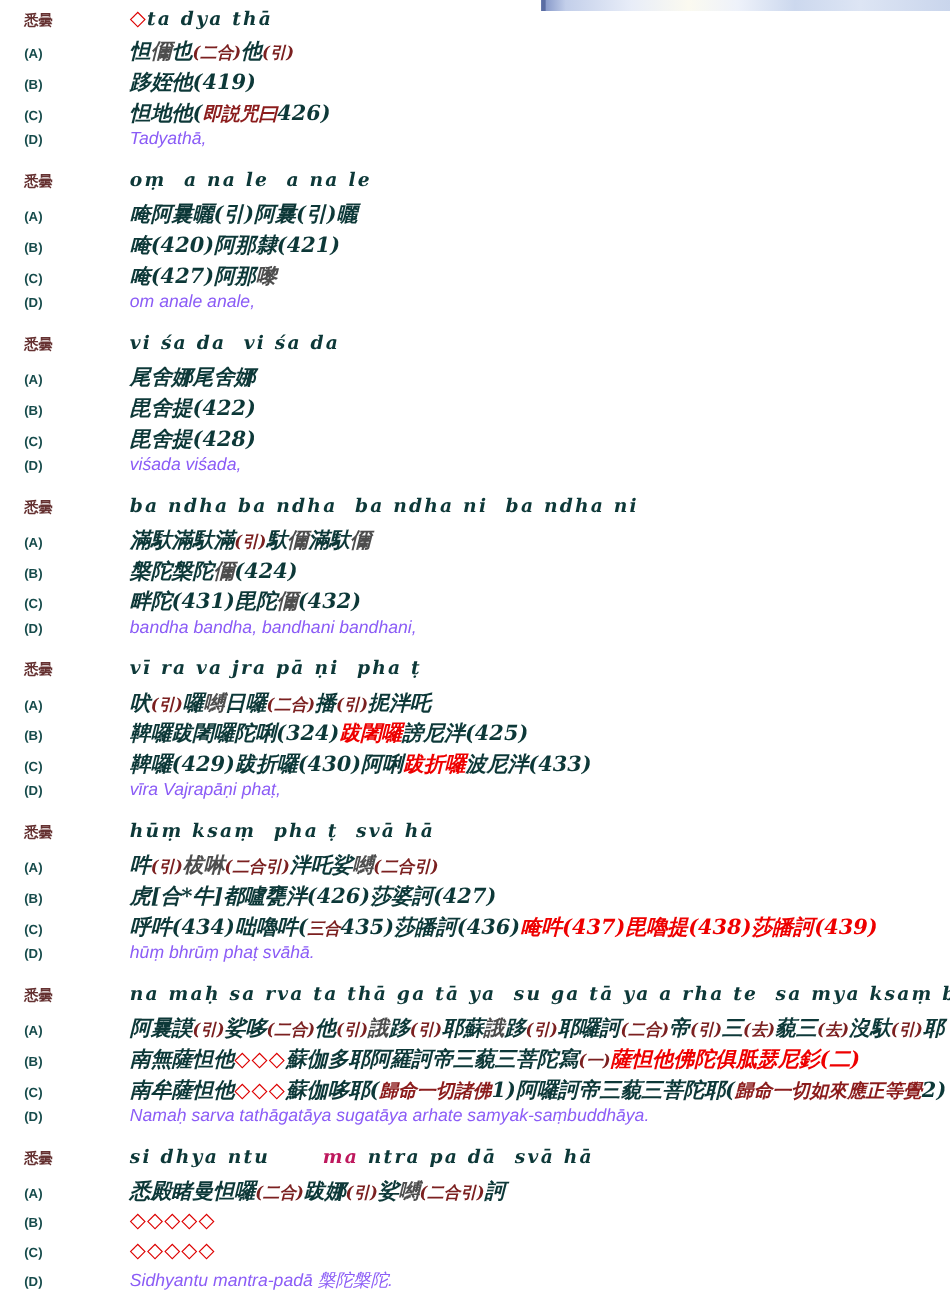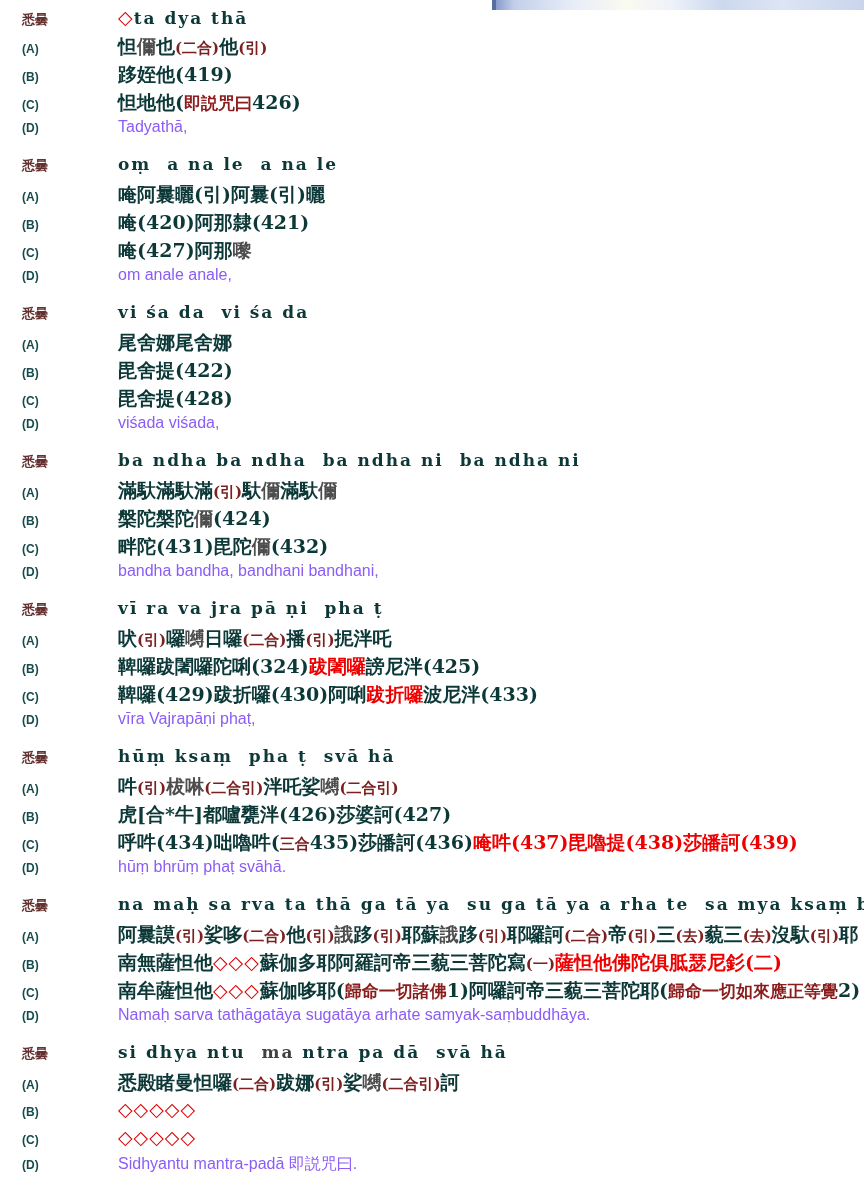--- a/index.html
+++ b/index.html
@@ -14,29 +14,29 @@
   }
   #top-strip .edge{
     position:absolute;left:0;top:0;width:4px;height:10px;background:#5a6da3;
   }
   #doc{position:absolute;top:6px;left:0;width:864px;}
   .section{margin-bottom:8px;}
   .row{display:flex;align-items:baseline;height:28px;white-space:nowrap;}
   .lbl{flex:0 0 118px;width:118px;box-sizing:border-box;padding-left:22px;}
   .sec-label{font-weight:bold;font-size:13px;color:#653131;font-family:"DejaVu Serif",serif;}
   .row-label{font-weight:bold;font-size:12px;color:#164b4b;font-family:"Liberation Sans",sans-serif;}
-  .content{white-space:nowrap;}
+  .content{white-space:nowrap;font-style:italic;}
   .seg-m  {font-family:"DejaVu Serif",serif;font-weight:bold;font-size:19px;color:#0d3838;}
   .seg-a  {font-family:"DejaVu Serif",serif;font-weight:bold;font-size:15px;color:#7b2020;}
   .seg-ab {font-family:"DejaVu Serif",serif;font-weight:bold;font-size:17px;color:#8b1c1c;}
   .seg-r  {font-family:"DejaVu Serif",serif;font-weight:bold;font-size:19px;color:#ee0000;}
   .seg-g  {font-family:"DejaVu Serif",serif;font-weight:bold;font-size:19px;color:#4d4d4d;}
   .seg-dia{font-family:"DejaVu Sans",sans-serif;font-size:19px;color:#dd0000;letter-spacing:1px;}
   .seg-sid{font-family:"DejaVu Serif",serif;font-weight:bold;font-size:17px;color:#0d3838;letter-spacing:2px;white-space:pre;}
-  .seg-sidr{font-family:"DejaVu Serif",serif;font-weight:bold;font-size:17px;color:#404040;letter-spacing:2px;white-space:pre;}
+  .seg-sidr{font-family:"DejaVu Serif",serif;font-weight:bold;font-size:17px;color:#be185d;letter-spacing:2px;white-space:pre;margin-left:32px;}
   .latin{font-family:"Liberation Sans",sans-serif;font-size:16px;color:#8b5cf6;}
 </style>
 </head>
 <body>
 
 <div id="top-strip">
   <div class="edge"></div>
 </div>
 
 <div id="doc">
@@ -206,16 +206,16 @@
       <div class="row">
         <div class="lbl"><span class="row-label">(B)</span></div>
         <div class="content"><span class="seg-dia">◇◇◇◇◇</span></div>
       </div>
       <div class="row">
         <div class="lbl"><span class="row-label">(C)</span></div>
         <div class="content"><span class="seg-dia">◇◇◇◇◇</span></div>
       </div>
       <div class="row">
         <div class="lbl"><span class="row-label">(D)</span></div>
-        <div class="content"><span class="latin">Sidhyantu mantra-padā 即説咒曰.</span></div>
+        <div class="content"><span class="latin">Sidhyantu mantra-padā 槃陀槃陀.</span></div>
       </div>
     </div>
   </div>
 
 </body></html>

